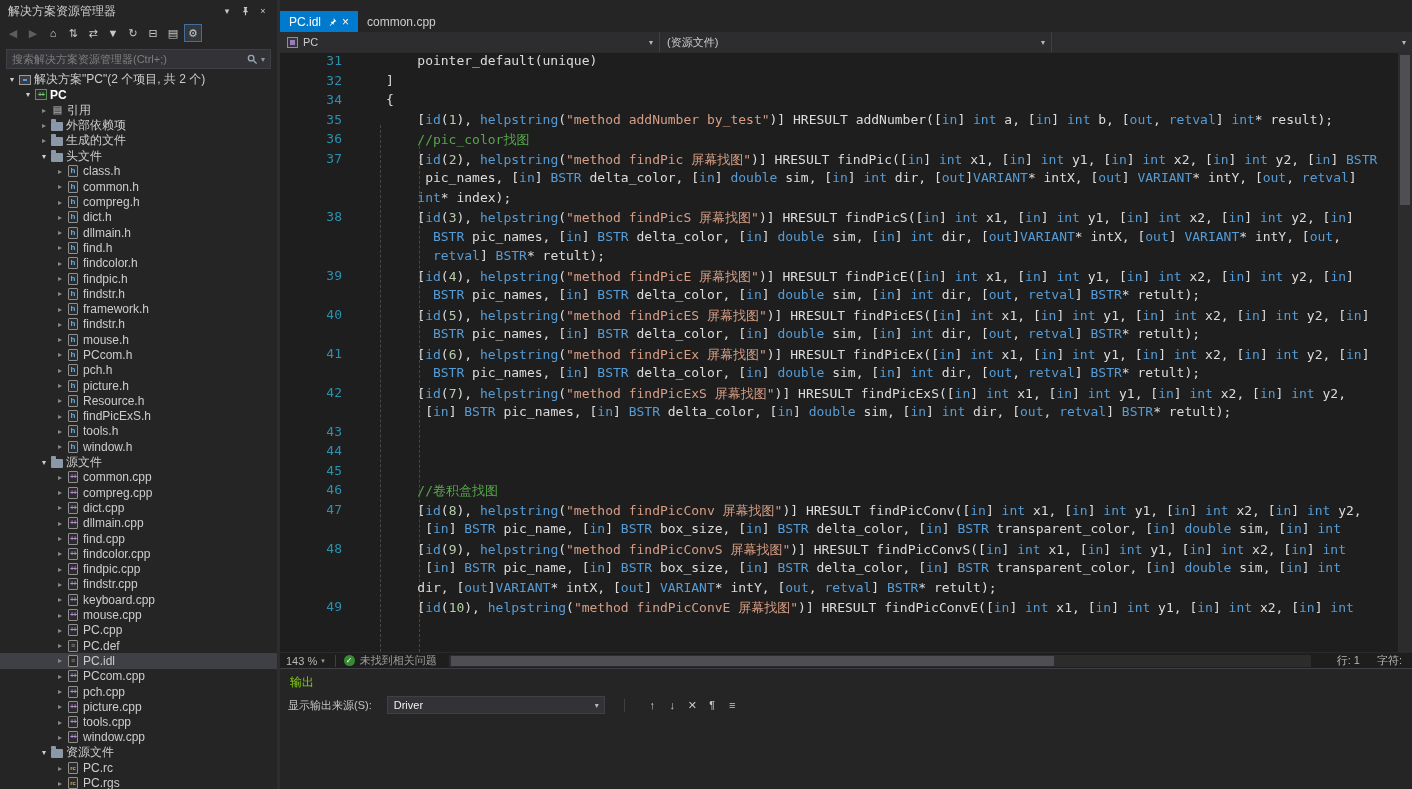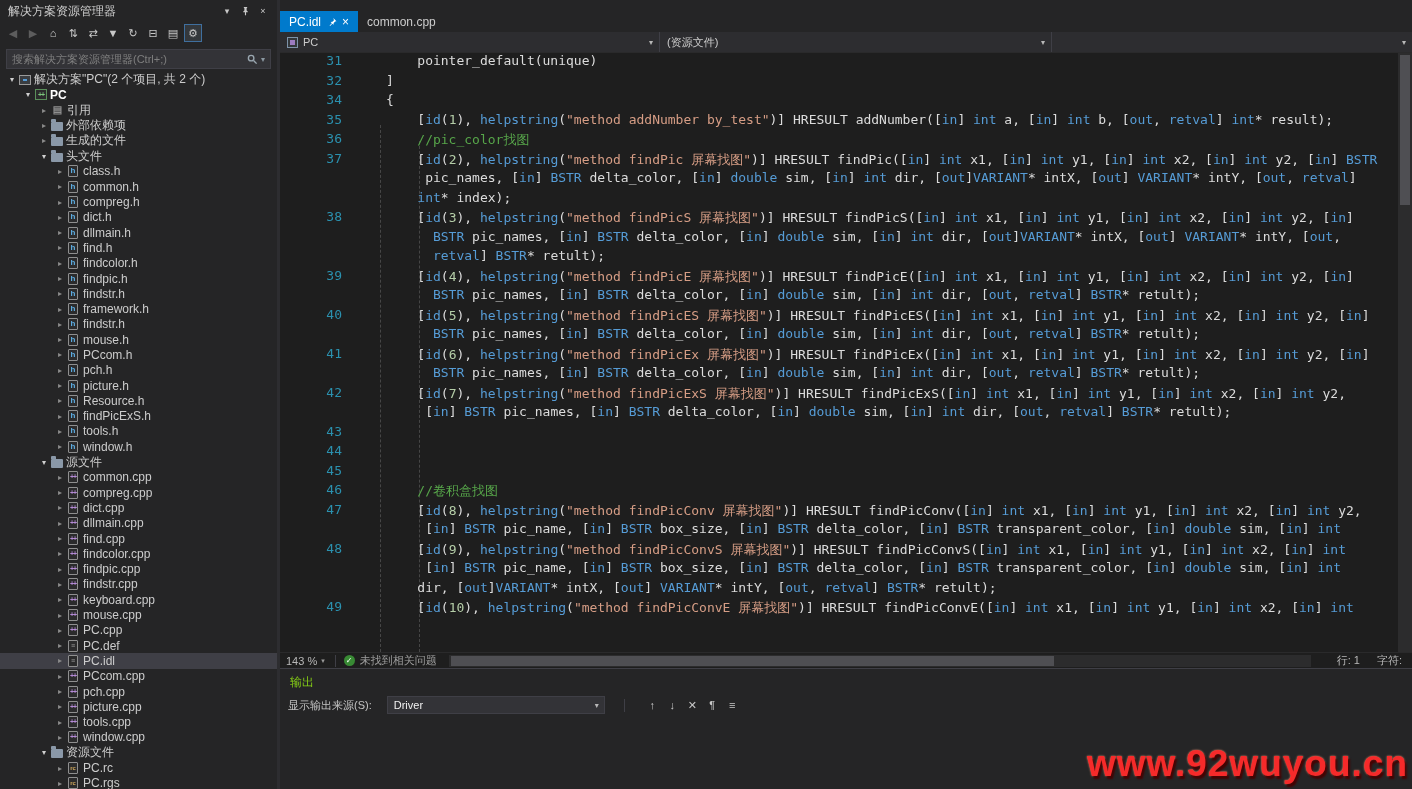--- a/index.html
+++ b/index.html
@@ -480,14 +480,13 @@
           <span class="oti">↑</span>
           <span class="oti">↓</span>
           <span class="oti">✕</span>
           <span class="oti">¶</span>
           <span class="oti">≡</span>
         </span>
     </div>
     <div class="out-content"></div>
   </div>
 
-  <div class="watermark">www.92wuyou.cn</div>
 </div>
 
 </body></html>

